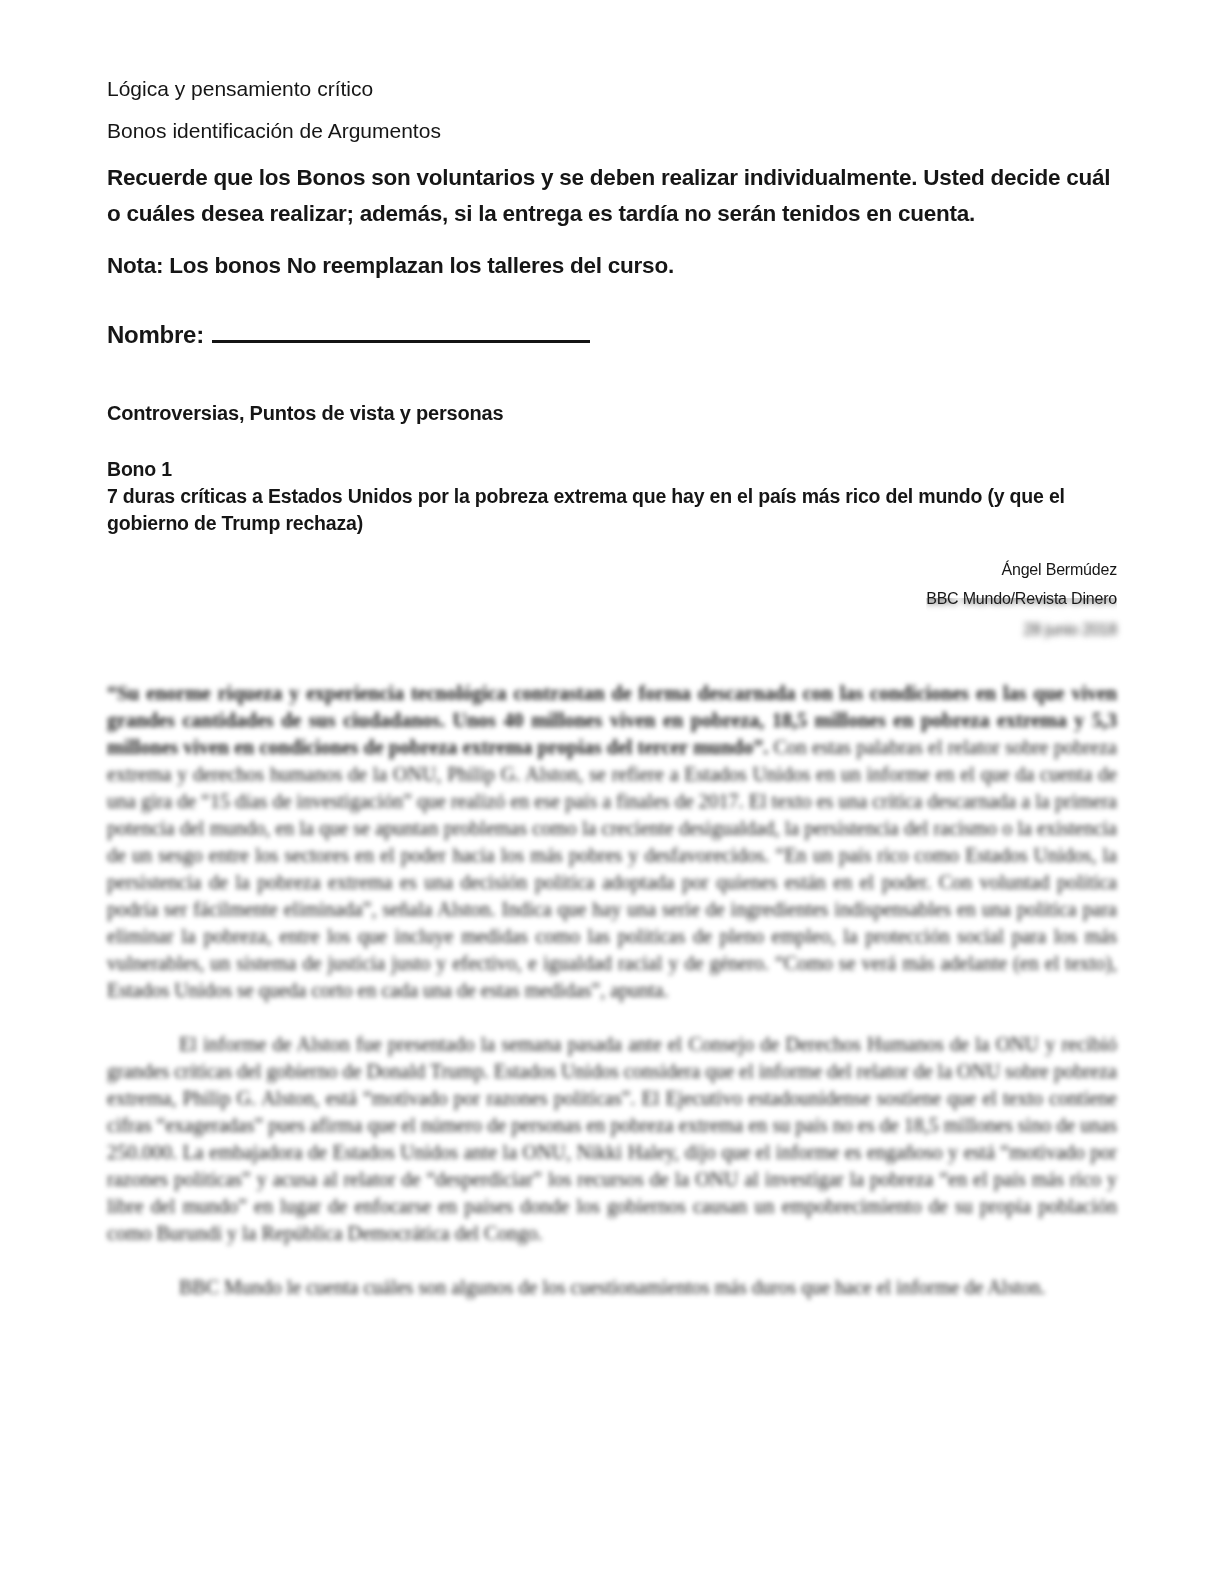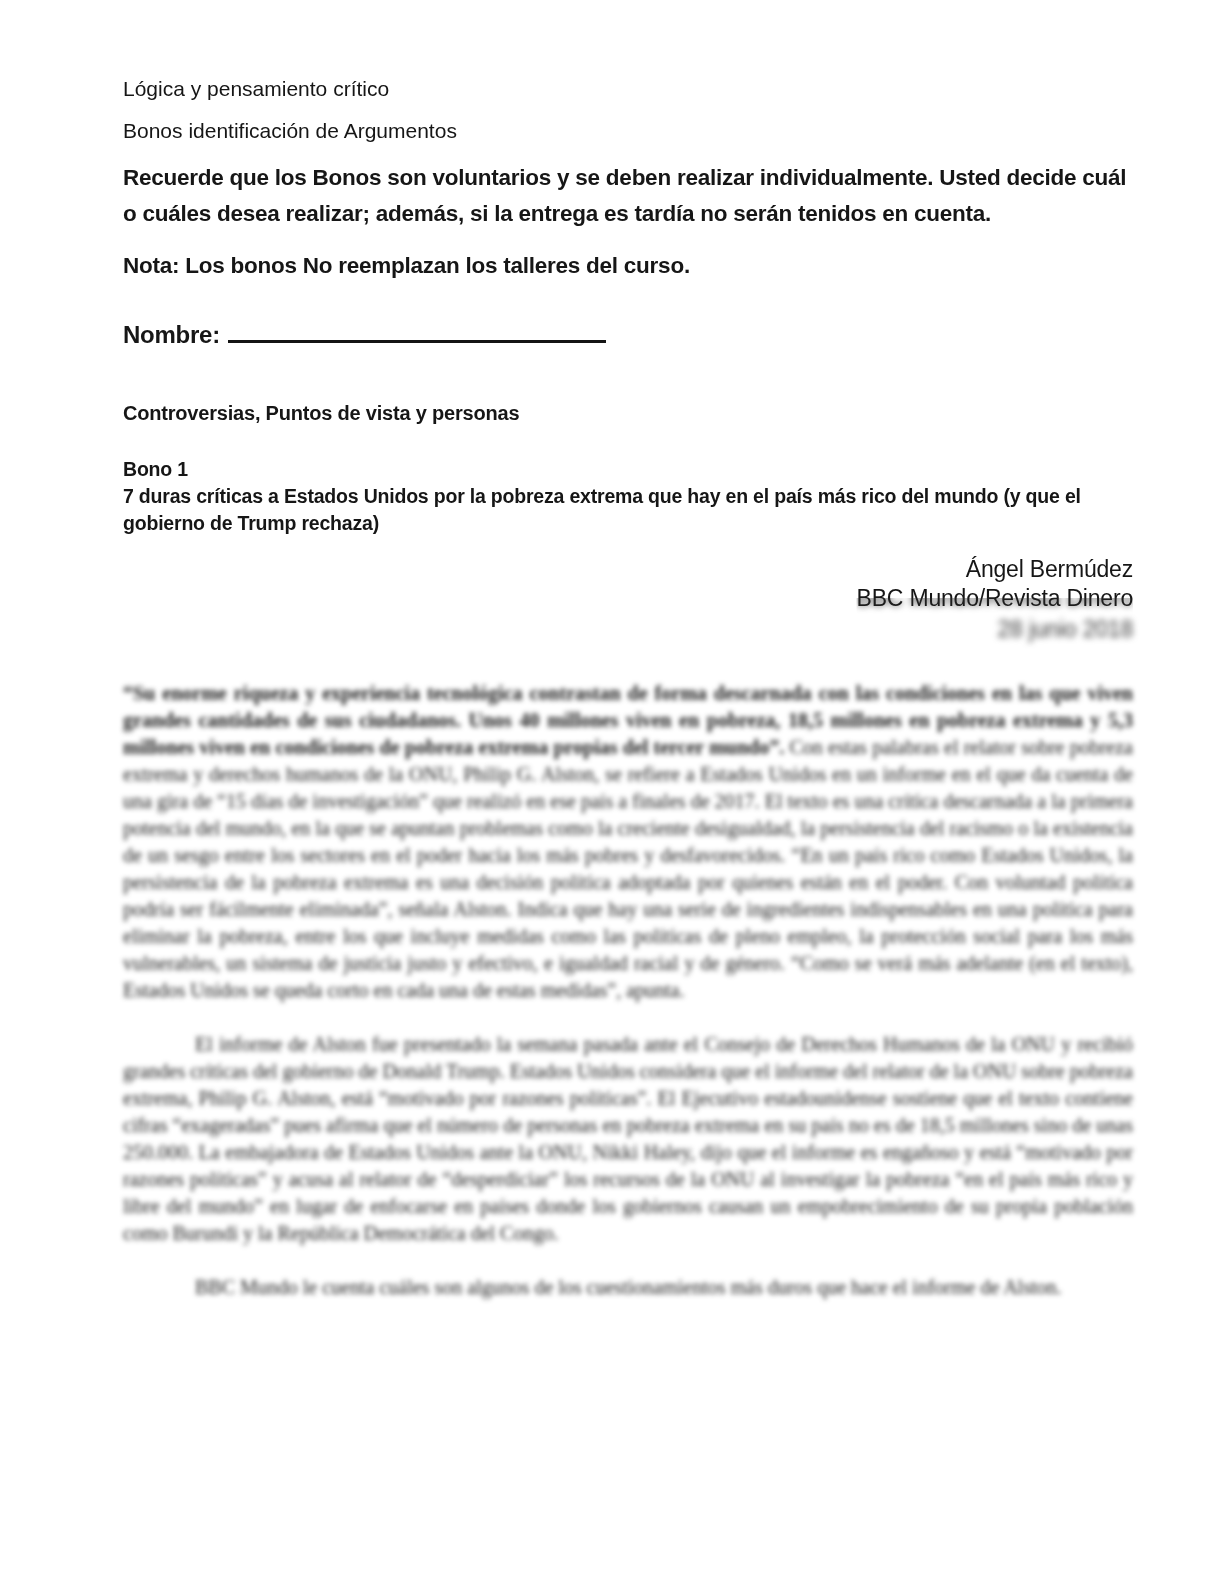--- a/index.html
+++ b/index.html
@@ -9,21 +9,21 @@
   }
   .page {
     position: relative;
     width: 1224px;
     height: 1584px;
     background: #ffffff;
     color: #161616;
     font-family: "Liberation Sans", sans-serif;
     overflow: hidden;
   }
-  .abs { position: absolute; left: 107px; width: 1010px; margin-left: 16px; }
+  .abs { position: absolute; left: 107px; width: 1010px; }
 
   
   .course-title   { top: 76px;  font-size: 21px; line-height: 26px; }
   .doc-subtitle   { top: 118px; font-size: 21px; line-height: 26px; }
 
   
   .intro {
     top: 160px;
     font-size: 22.5px;
     line-height: 36px;
@@ -69,21 +69,21 @@
     line-height: 27px;
     font-weight: bold;
     letter-spacing: -0.2px;
   }
   .bono-label { margin-bottom: 0; }
 
   
   .byline {
     top: 555px;
     text-align: right;
-    font-size: 23px;
+    font-size: 16px;
     line-height: 29px;
     letter-spacing: -0.2px;
   }
   .byline-date {
     display: inline-block;
     margin-top: 2px;
     filter: blur(3px);
     color: #3a3a3a;
   }
 

